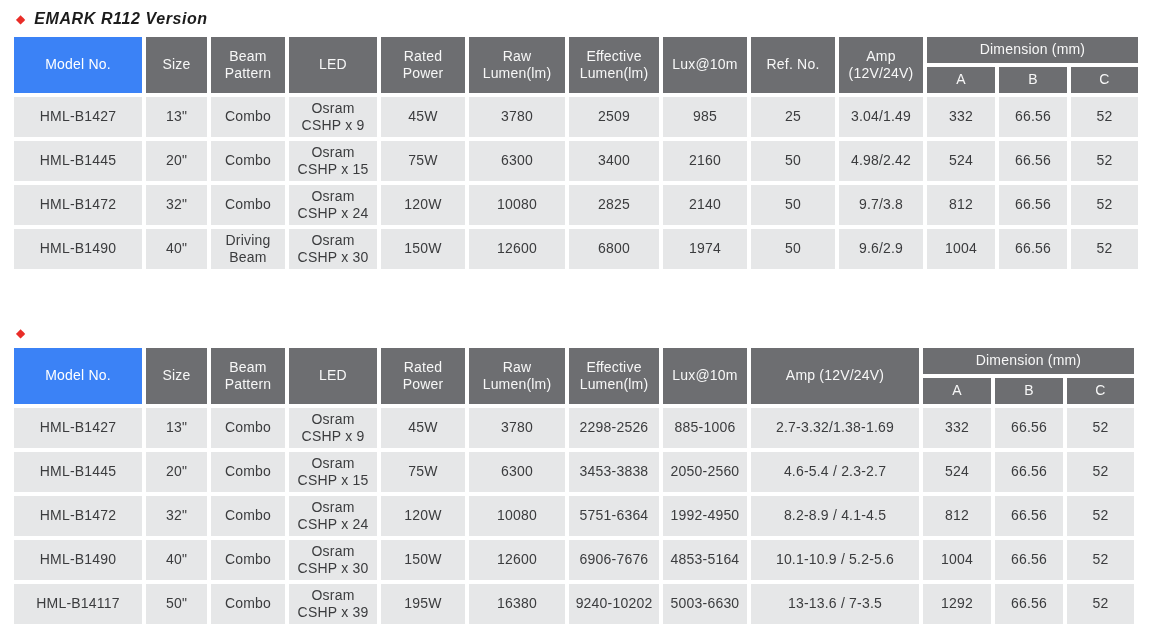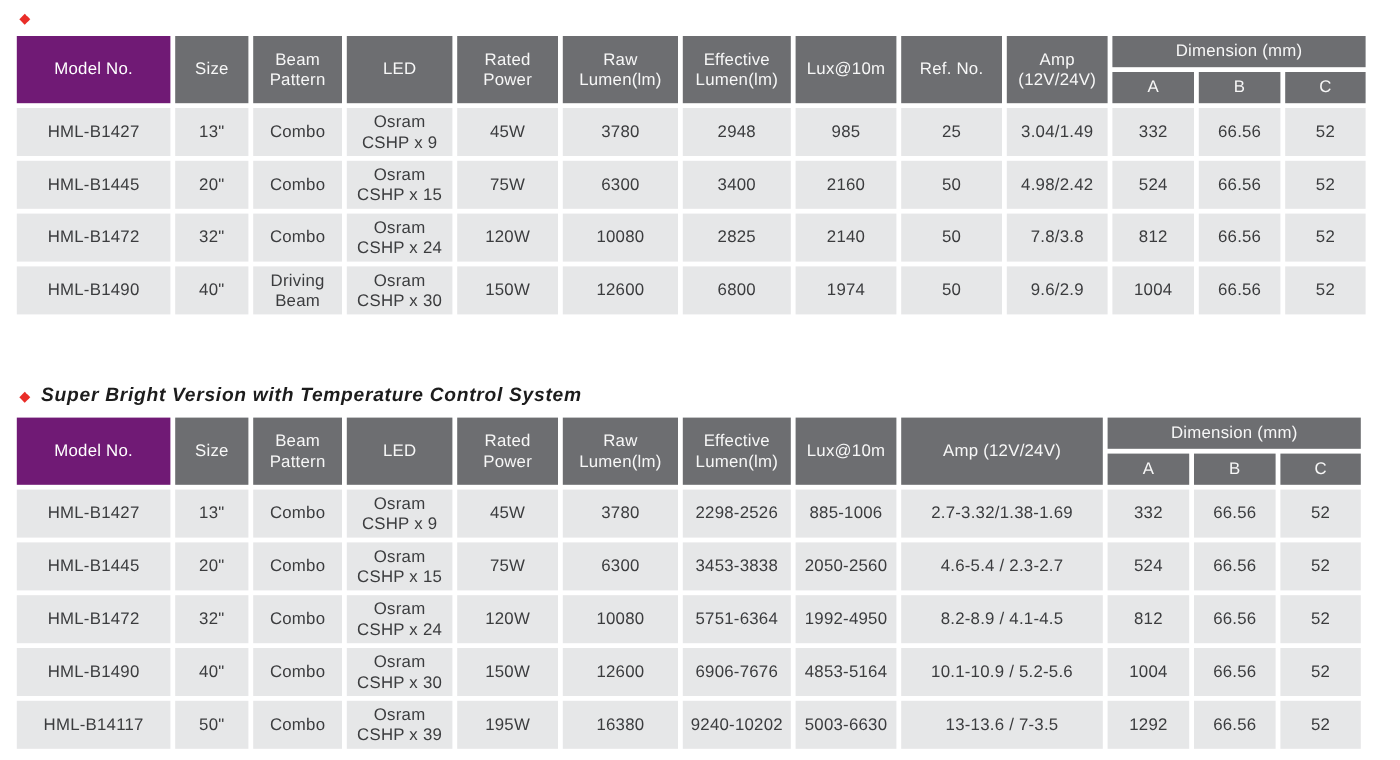--- a/index.html
+++ b/index.html
@@ -48,21 +48,21 @@
     font-size: 14px;
     height: 26px;
     text-align: center;
     vertical-align: middle;
     white-space: pre-line;
     line-height: 1.22;
     padding: 0 2px;
     letter-spacing: 0.2px;
   }
   table.spec th.accent {
-    background: #701a75;
+    background: #3b82f6;
     color: #ffffff;
   }
   table.spec td {
     background: #e6e7e8;
     color: #3b3c3e;
     font-size: 14px;
     height: 40px;
     text-align: center;
     vertical-align: middle;
     white-space: pre-line;
@@ -73,20 +73,21 @@
   .section + .section { margin-top: 54px; }
 </style>
 </head>
 <body>
 
 <div class="page">
 
   <div class="section">
     <div class="section-title">
       <span class="bullet">◆</span>
+      <span>EMARK R112 Version</span>
     </div>
     <table class="spec">
         <colgroup>
           <col style="width: 128px;">
           <col style="width: 61px;">
           <col style="width: 74px;">
           <col style="width: 88px;">
           <col style="width: 84px;">
           <col style="width: 96px;">
           <col style="width: 90px;">
@@ -124,21 +125,21 @@
         </thead>
         <tbody>
           <tr>
             <td>HML-B1427</td>
             <td>13"</td>
             <td>Combo</td>
             <td>Osram
 CSHP x 9</td>
             <td>45W</td>
             <td>3780</td>
-            <td>2948</td>
+            <td>2509</td>
             <td>985</td>
             <td>25</td>
             <td>3.04/1.49</td>
             <td>332</td>
             <td>66.56</td>
             <td>52</td>
           </tr>
           <tr>
             <td>HML-B1445</td>
             <td>20"</td>
@@ -159,21 +160,21 @@
             <td>HML-B1472</td>
             <td>32"</td>
             <td>Combo</td>
             <td>Osram
 CSHP x 24</td>
             <td>120W</td>
             <td>10080</td>
             <td>2825</td>
             <td>2140</td>
             <td>50</td>
-            <td>7.8/3.8</td>
+            <td>9.7/3.8</td>
             <td>812</td>
             <td>66.56</td>
             <td>52</td>
           </tr>
           <tr>
             <td>HML-B1490</td>
             <td>40"</td>
             <td>Driving
 Beam</td>
             <td>Osram
@@ -188,21 +189,20 @@
             <td>66.56</td>
             <td>52</td>
           </tr>
         </tbody>
       </table>
   </div>
 
   <div class="section">
     <div class="section-title">
       <span class="bullet">◆</span>
-      <span>Super Bright Version with Temperature Control System</span>
     </div>
     <table class="spec">
         <colgroup>
           <col style="width: 128px;">
           <col style="width: 61px;">
           <col style="width: 74px;">
           <col style="width: 88px;">
           <col style="width: 84px;">
           <col style="width: 96px;">
           <col style="width: 90px;">

